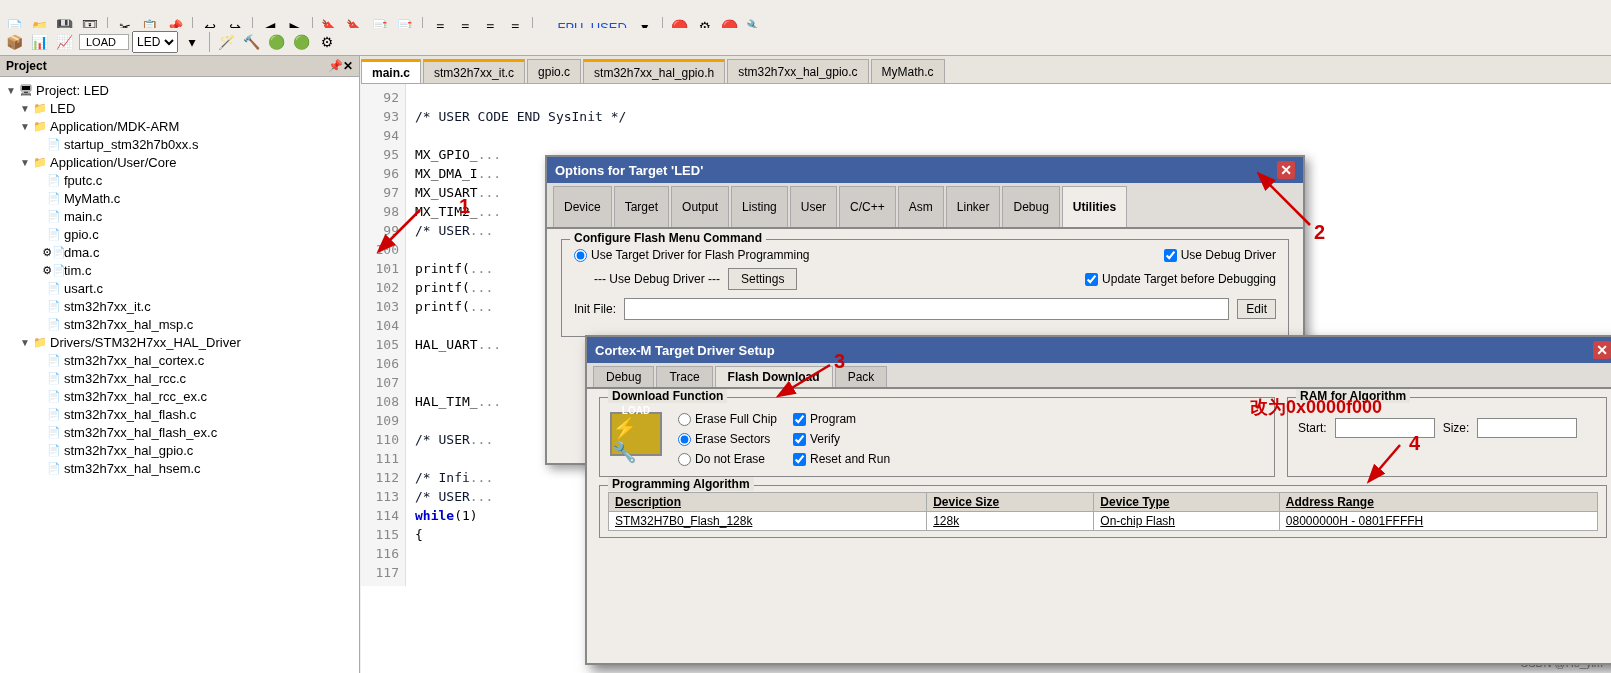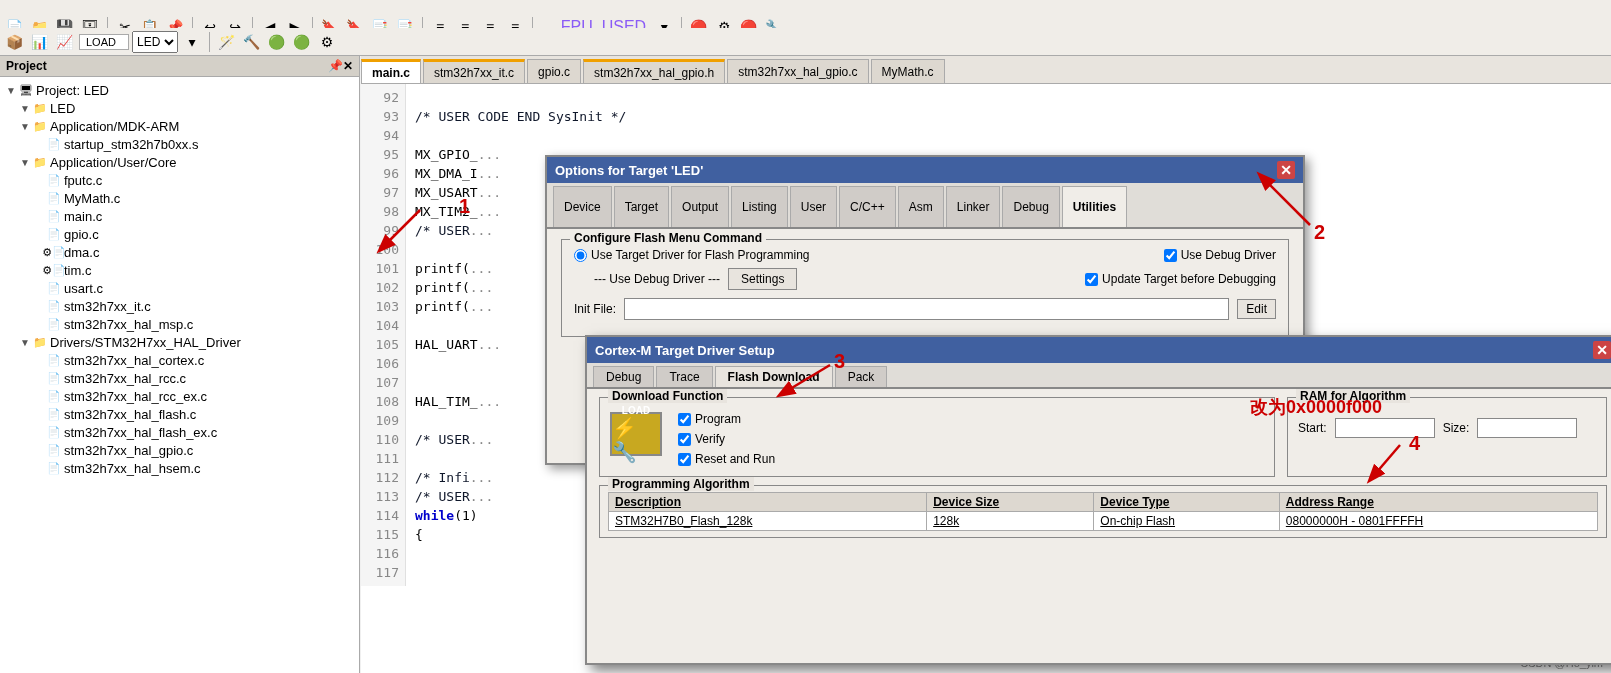--- a/index.html
+++ b/index.html
@@ -457,21 +457,21 @@
   <span class="toolbar-icon">🔖</span>
   <span class="toolbar-icon">🔖</span>
   <span class="toolbar-icon">📑</span>
   <span class="toolbar-icon">📑</span>
   <div class="toolbar-separator"></div>
   <span class="toolbar-icon">≡</span>
   <span class="toolbar-icon">≡</span>
   <span class="toolbar-icon">≡</span>
   <span class="toolbar-icon">≡</span>
   <div class="toolbar-separator"></div>
-  <span style="font-size:16px;color:#8b5cf6;padding:0 4px;">__FPU_USED</span>
+  <span style="font-size:13px;color:#1d4ed8;padding:0 4px;">__FPU_USED</span>
   <span class="toolbar-icon">▾</span>
   <div class="toolbar-separator"></div>
   <span class="toolbar-icon">🔴</span>
   <span class="toolbar-icon">⚙</span>
   <span class="toolbar-icon">🔴</span>
   <span class="toolbar-icon">🔧</span>
 </div>
 
 <div class="toolbar2">
   <span class="toolbar-icon">📦</span>
@@ -783,20 +783,34 @@
     <div class="download-function-group">
       <span class="group-label" style="background:#e8e4de;">Download Function</span>
       <div style="display:flex;align-items:flex-start;gap:16px;margin-top:6px;">
         <div class="load-icon-box">
           <div style="display:flex;flex-direction:column;align-items:center;">
             <span style="font-size:10px;font-weight:bold;color:#fff;">LOAD</span>
             <span style="font-size:20px;">⚡🔧</span>
           </div>
         </div>
         <div style="display:flex;flex-direction:column;gap:6px;">
+          <label class="radio-label">
+            <input type="radio" name="erase" style="">
+            <span>Erase Full Chip</span>
+          </label>
+          <label class="radio-label">
+            <input type="radio" name="erase" checked="" style="">
+            <span>Erase Sectors</span>
+          </label>
+          <label class="radio-label">
+            <input type="radio" name="erase" style="">
+            <span>Do not Erase</span>
+          </label>
+        </div>
+        <div style="display:flex;flex-direction:column;gap:6px;">
           <label class="checkbox-label">
             <input type="checkbox" checked="" style="">
             <span>Program</span>
           </label>
           <label class="checkbox-label">
             <input type="checkbox" checked="" style="">
             <span>Verify</span>
           </label>
           <label class="checkbox-label">
             <input type="checkbox" checked="" style="">

